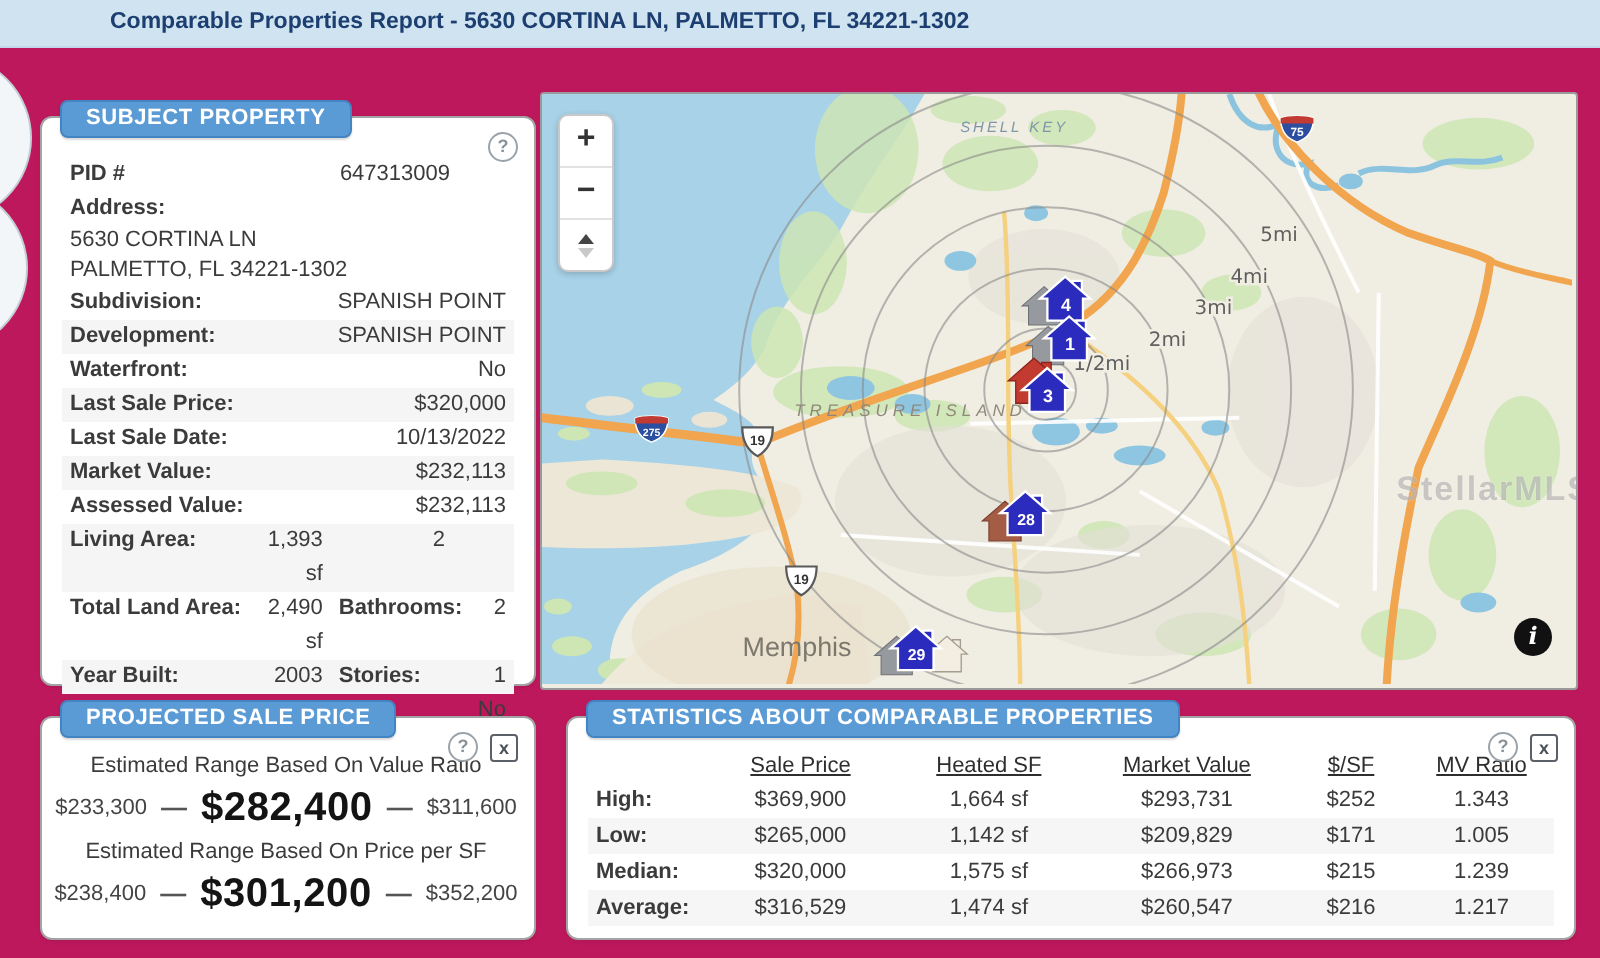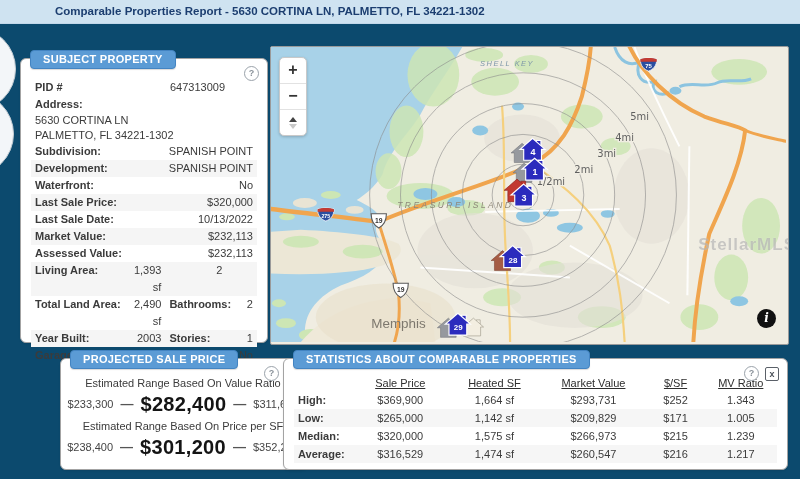--- a/index.html
+++ b/index.html
@@ -1,17 +1,17 @@
 <!DOCTYPE html>
 <html><head>
 <meta charset="utf-8">
 <style>
   html,body{margin:0;padding:0;}
   .page{position:relative;width:800px;height:479px;overflow:hidden;
-        background:#0c4a6e;font-family:"Liberation Sans",sans-serif;
+        background:#be185d;font-family:"Liberation Sans",sans-serif;
         -webkit-font-smoothing:antialiased;}
   
   .titlebar{position:absolute;left:0;top:0;width:800px;height:23px;
             background:#cfe3f1;border-bottom:1px solid #c2d8ea;}
   .titlebar .title{display:block;padding-left:55px;line-height:23px;
             font-size:11.5px;font-weight:bold;color:#1c3e70;white-space:nowrap;}
   
   .side-circle{position:absolute;left:-68px;top:27px;width:82px;height:82px;
             border-radius:50%;background:#f3f6f9;border:1px solid #c5cdd4;}
   .side-circle2{position:absolute;left:-70px;top:92px;width:82px;height:82px;
@@ -58,21 +58,21 @@
   .tri-dn{width:0;height:0;border-left:4px solid transparent;border-right:4px solid transparent;
        border-top:5px solid #c9c9c9;margin-top:2px;}
   .infobtn{position:absolute;right:12px;bottom:16px;width:19px;height:19px;border-radius:50%;
        background:#111;color:#fff;text-align:center;line-height:19px;
        font-family:"DejaVu Serif",serif;font-style:italic;font-weight:bold;font-size:12px;
        cursor:pointer;}
   .watermark{position:absolute;right:-8px;top:188px;font-size:17px;font-weight:bold;
        letter-spacing:1px;color:rgba(125,125,125,.4);white-space:nowrap;
        text-shadow:0 0 1px rgba(255,255,255,.6);}
   
-  .projected{left:20px;top:358px;width:248px;height:112px;margin-left:40px;}
+  .projected{left:20px;top:358px;width:248px;height:112px;}
   .proj-body{padding:17px 8px 0 6px;text-align:center;color:#333;}
   .proj-caption{font-size:11px;line-height:15px;color:#3b3b3b;}
   .proj-prices{display:flex;align-items:flex-end;justify-content:center;gap:7px;
        line-height:26px;margin-bottom:2px;}
   .proj-small{font-size:11px;color:#444;}
   .proj-dash{font-size:13px;font-weight:bold;color:#555;}
   .proj-big{font-size:20px;font-weight:bold;color:#141414;letter-spacing:.3px;}
   
   .stats{left:283px;top:358px;width:505px;height:112px;}
   .stats-body{padding:16px 10px 0 10px;}

